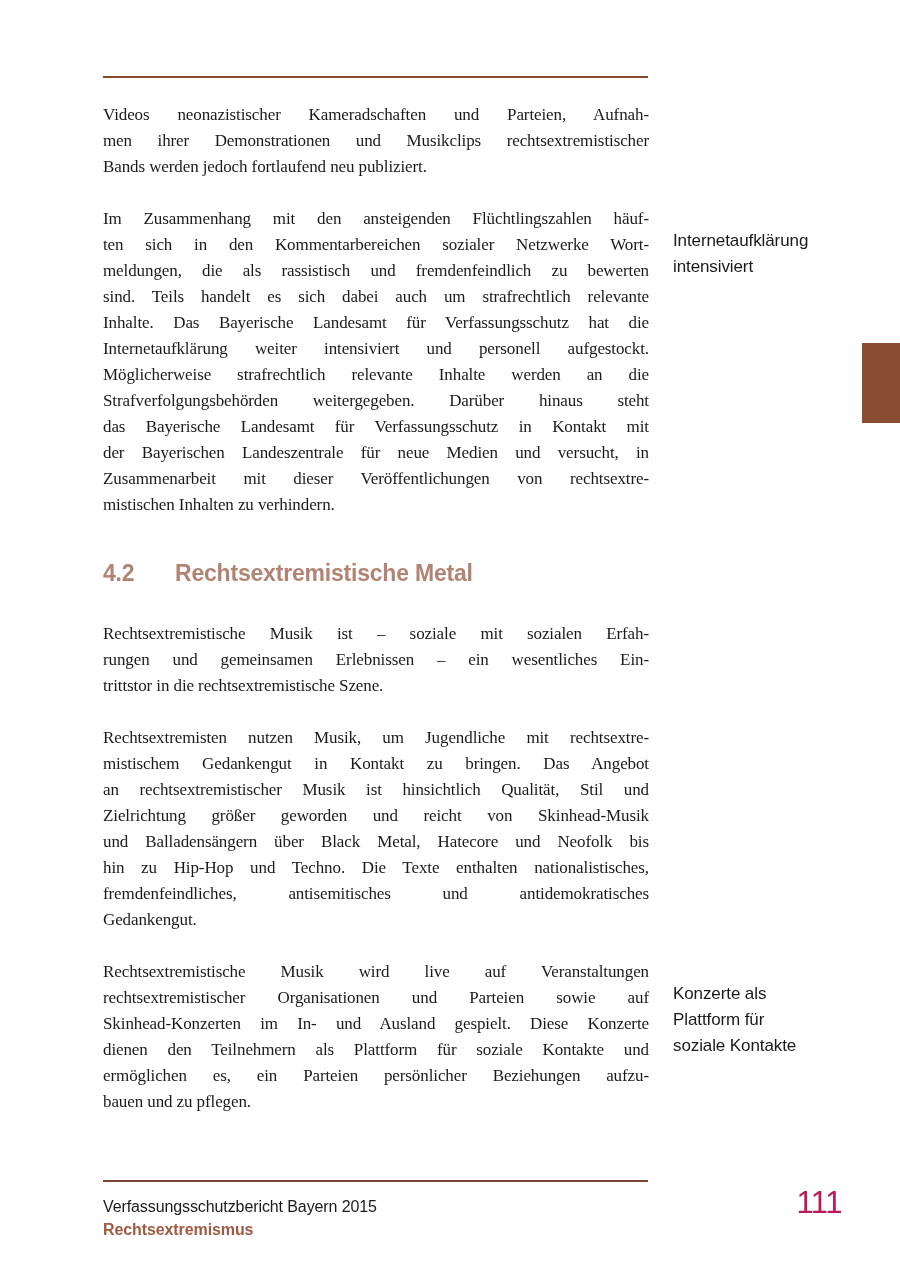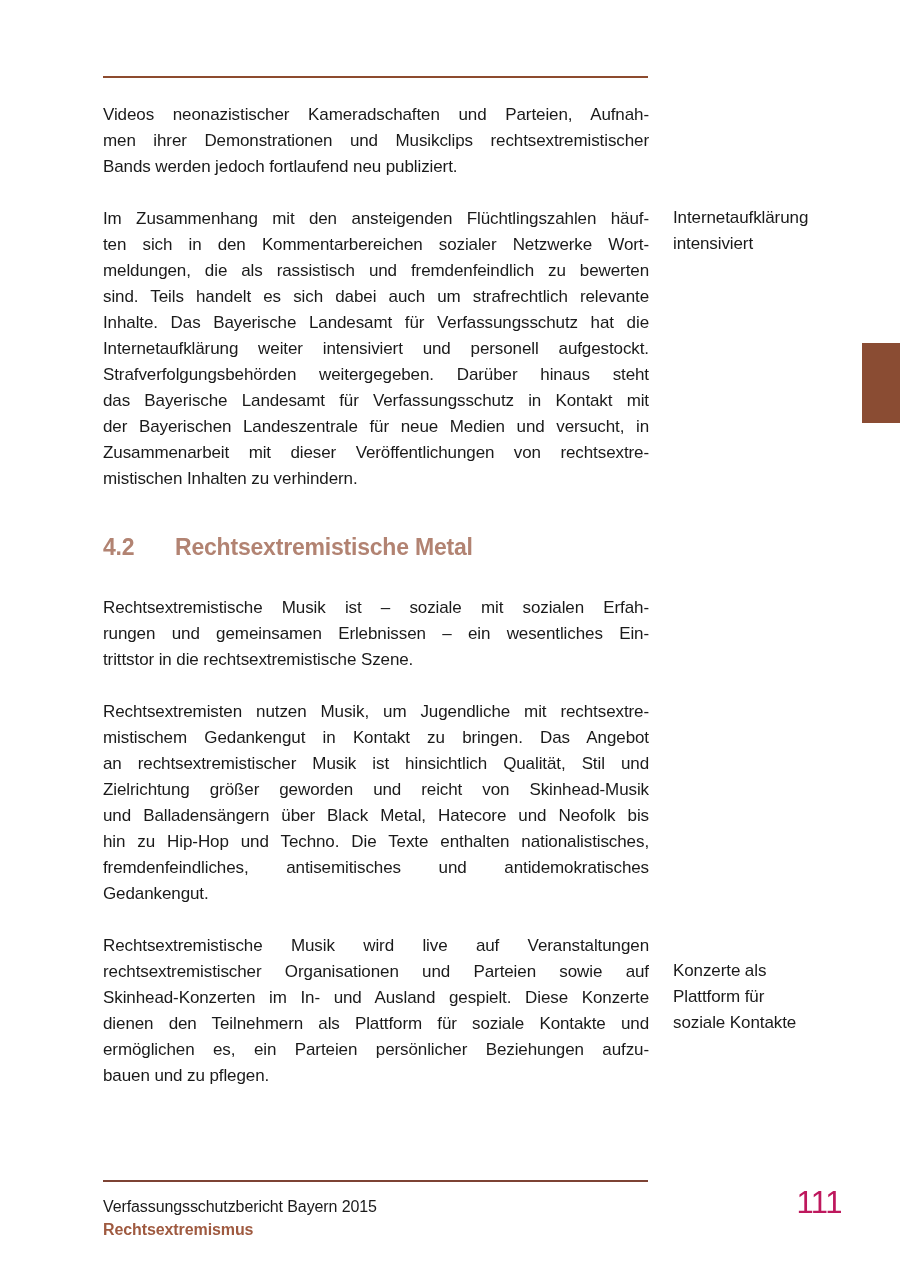--- a/index.html
+++ b/index.html
@@ -28,20 +28,21 @@
     font-size: 17px;
     line-height: 26px;
     letter-spacing: -0.1px;
   }
   .para { margin: 0 0 26px 0; }
   .para .line {
     height: 26px;
     text-align: justify;
     text-align-last: justify;
     white-space: normal;
+    font-family: Liberation Serif, serif;
   }
   .para .line.last { text-align-last: left; }
 
   .section-heading {
     margin: 40px 0 33px 0;
     font-size: 23px;
     line-height: 30px;
     font-weight: bold;
     color: var(--heading);
     letter-spacing: -0.2px;
@@ -49,20 +50,21 @@
   .section-heading .num { display: inline-block; width: 72px; }
 
   .margin-note {
     position: absolute;
     left: 673px;
     width: 195px;
     font-size: 17px;
     line-height: 26px;
     letter-spacing: -0.1px;
     color: #1a1a1a;
+    margin-top: 23px;
   }
   .margin-note.n1 { top: 205px; }
   .margin-note.n2 { top: 958px; }
   .mline { height: 26px; }
 
   .side-tab {
     position: absolute;
     left: 862px; top: 343px;
     width: 38px; height: 80px;
     background: var(--tab);
@@ -101,20 +103,21 @@
           <div class="line">men ihrer Demonstrationen und Musikclips rechtsextremistischer</div>
           <div class="line last">Bands werden jedoch fortlaufend neu publiziert.</div>
         </div>
         <div class="para">
           <div class="line">Im Zusammenhang mit den ansteigenden Flüchtlingszahlen häuf-</div>
           <div class="line">ten sich in den Kommentarbereichen sozialer Netzwerke Wort-</div>
           <div class="line">meldungen, die als rassistisch und fremdenfeindlich zu bewerten</div>
           <div class="line">sind. Teils handelt es sich dabei auch um strafrechtlich relevante</div>
           <div class="line">Inhalte. Das Bayerische Landesamt für Verfassungsschutz hat die</div>
           <div class="line">Internetaufklärung weiter intensiviert und personell aufgestockt.</div>
+          <div class="line">Möglicherweise strafrechtlich relevante Inhalte werden an die</div>
           <div class="line">Strafverfolgungsbehörden weitergegeben. Darüber hinaus steht</div>
           <div class="line">das Bayerische Landesamt für Verfassungsschutz in Kontakt mit</div>
           <div class="line">der Bayerischen Landeszentrale für neue Medien und versucht, in</div>
           <div class="line">Zusammenarbeit mit dieser Veröffentlichungen von rechtsextre-</div>
           <div class="line last">mistischen Inhalten zu verhindern.</div>
         </div>
       </div>
 
     <div class="section-heading">
       <span class="num">4.2</span><span>Rechtsextremistische Metal</span>

